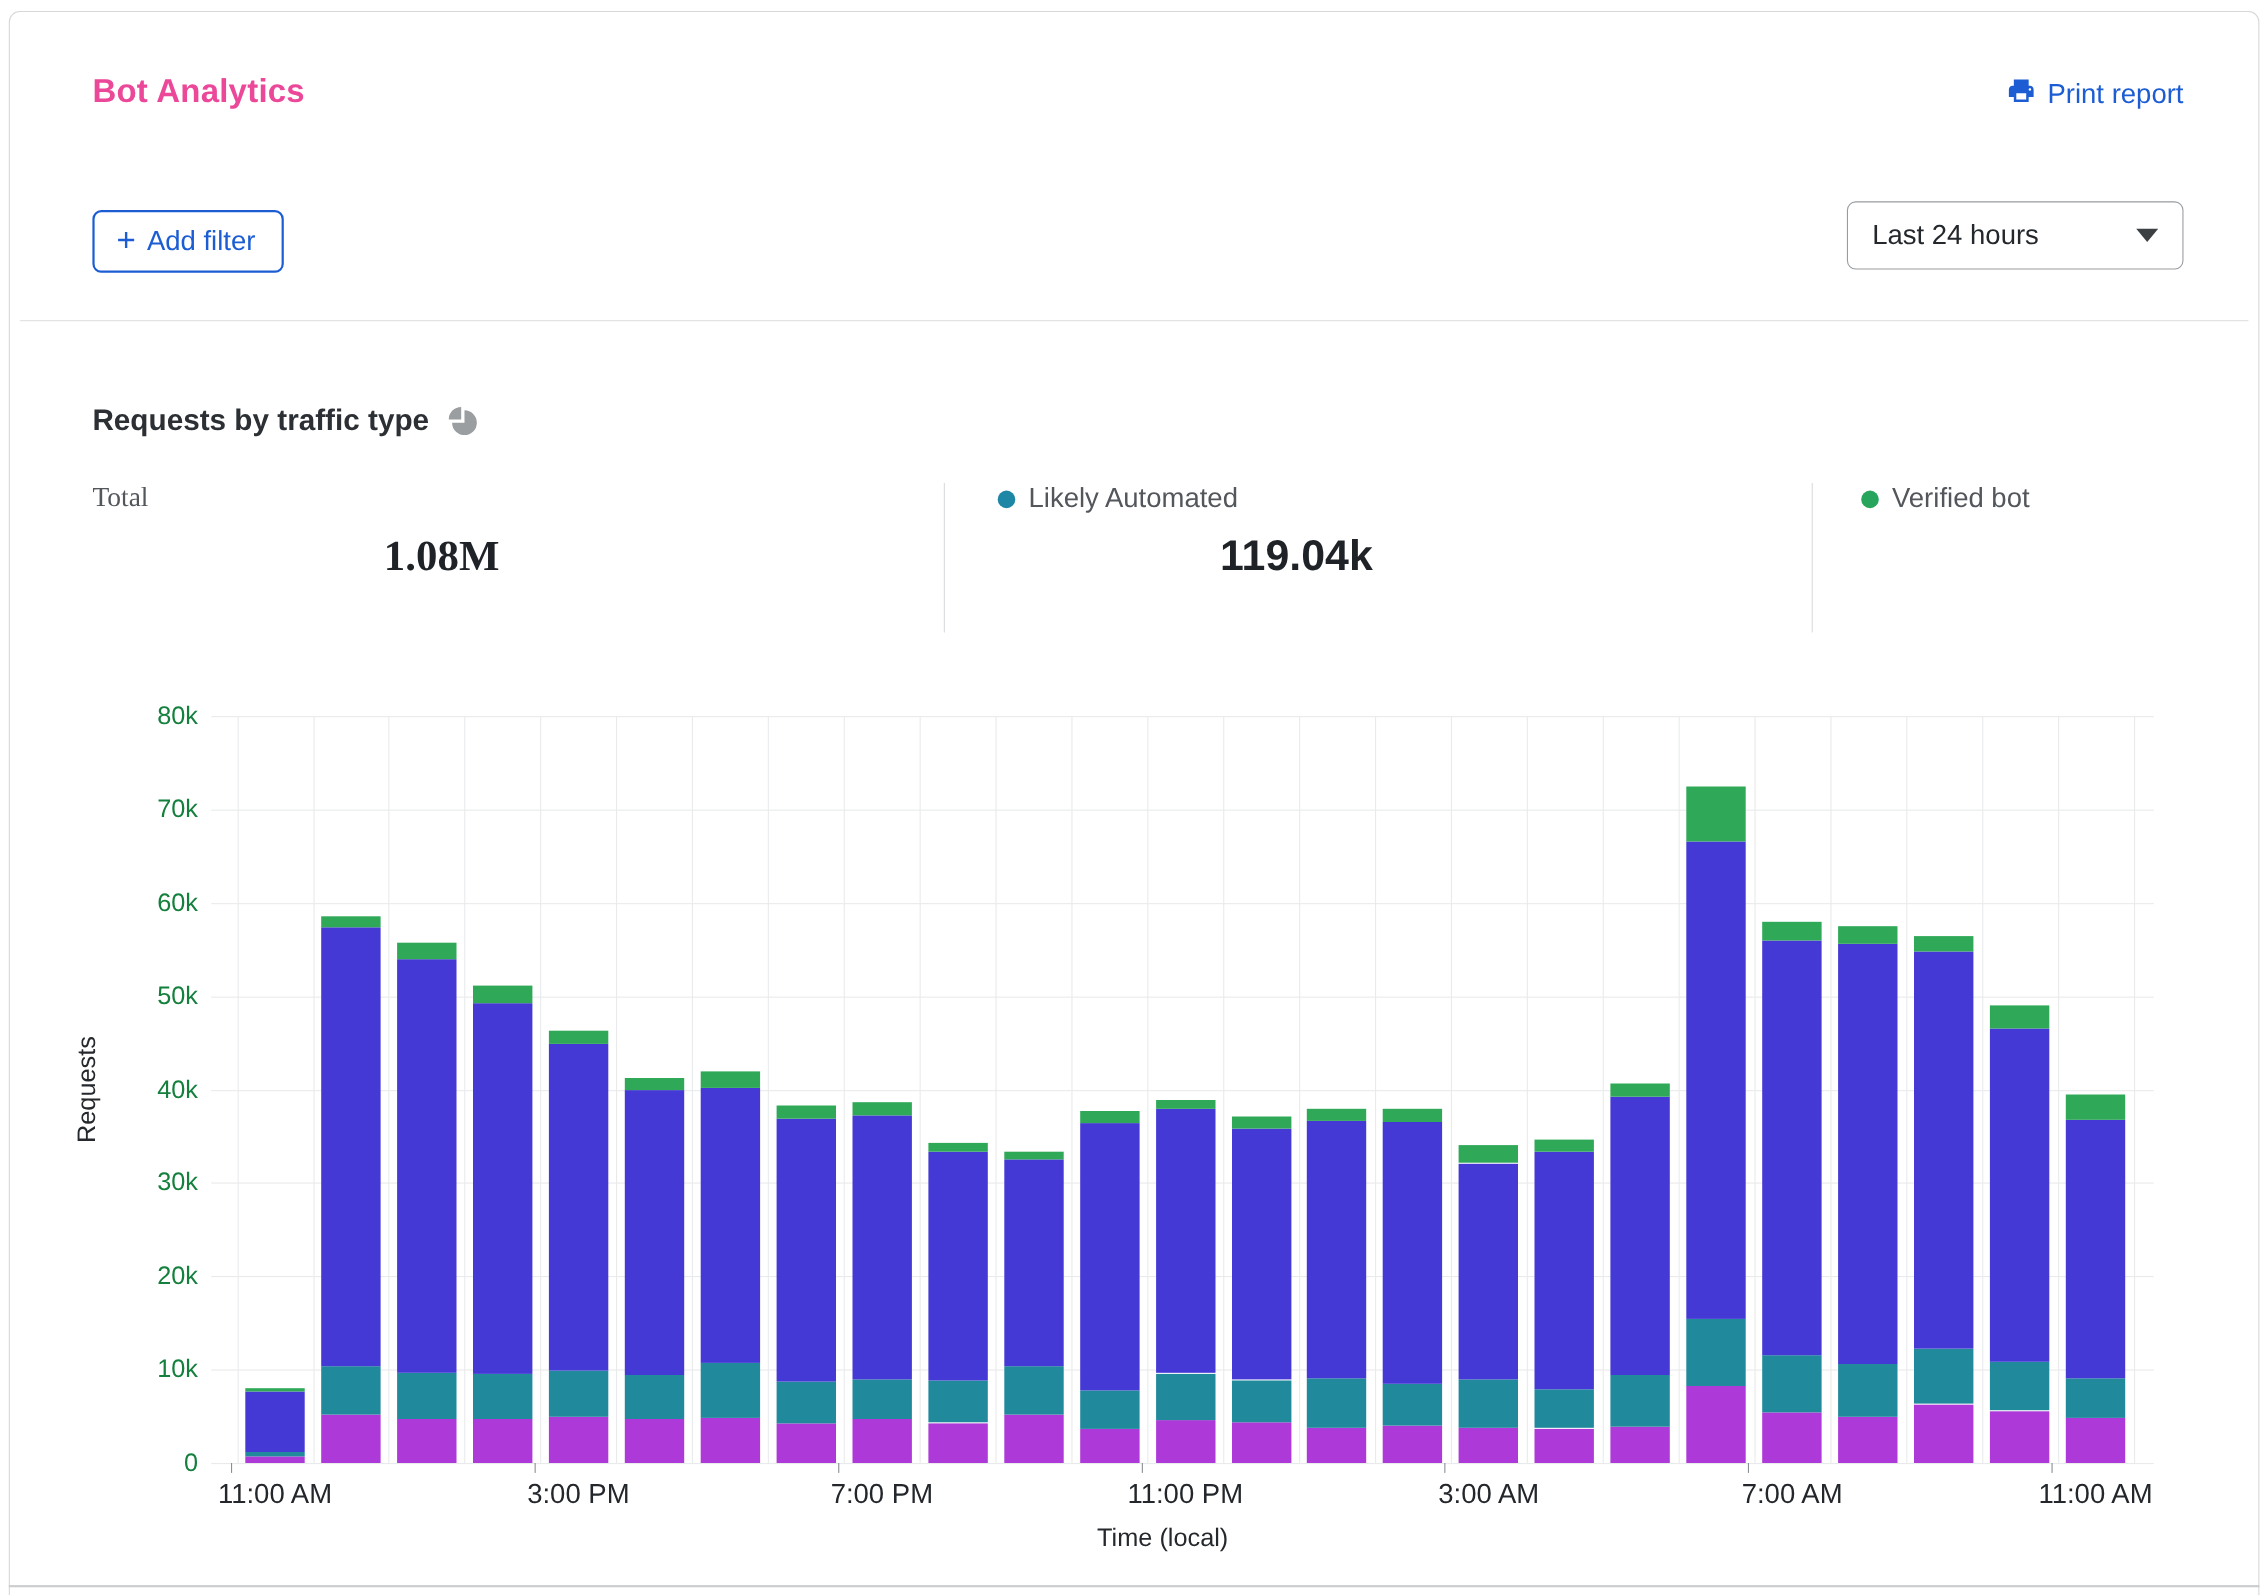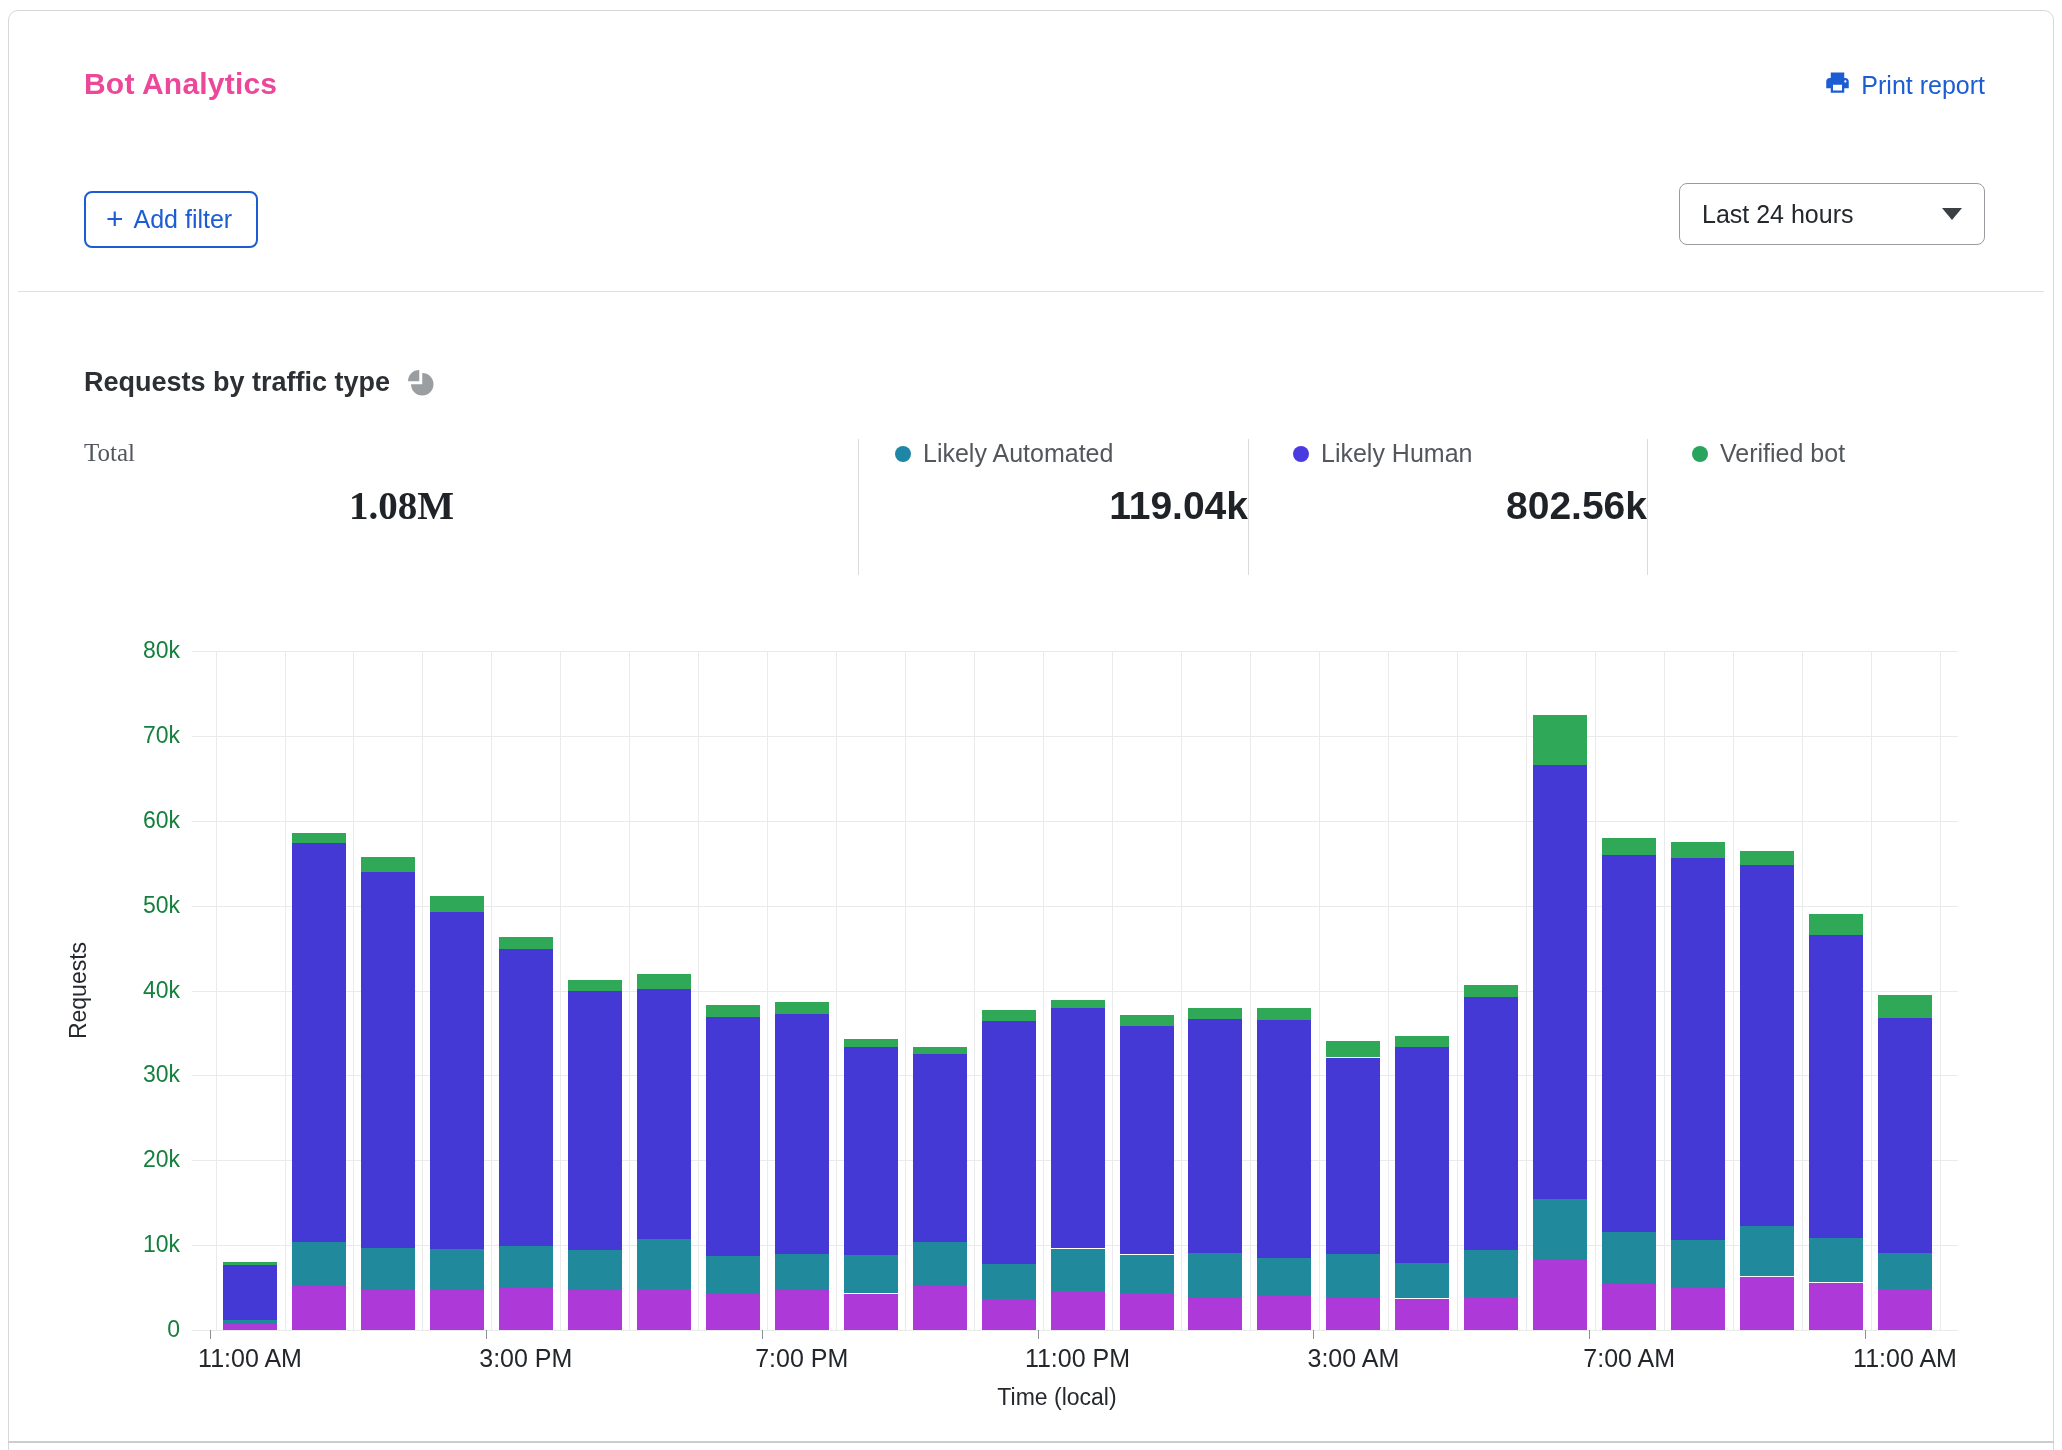--- a/index.html
+++ b/index.html
@@ -150,35 +150,28 @@
   </div>
 
   <div class="stat-col" style="left:9px; width:436px; padding-left:66px;font-family:Liberation Serif, serif;">
     <div class="stat-label-row">
       <span class="stat-label">Total</span>
     </div>
     <div class="stat-value">1.08M</div>
   </div>
 
 
-  <div class="stat-col bordered" style="left:849px; width:390px; padding-left:36px;">
+  <div class="stat-col bordered" style="left:849px; width:390px; padding-left:48px;">
     <div class="stat-label-row">
       <span class="stat-dot" style="background: rgb(30, 135, 165);"></span>
       <span class="stat-label">Likely Automated</span>
     </div>
     <div class="stat-value">119.04k</div>
   </div>
 
-  <div class="stat-col bordered" style="left:1239px; width:399px; padding-left:44px;">
-    <div class="stat-label-row">
-      <span class="stat-dot" style="background: rgb(74, 59, 224);"></span>
-      <span class="stat-label">Likely Human</span>
-    </div>
-    <div class="stat-value">802.56k</div>
-  </div>
 
   <div class="stat-col bordered" style="left:1638px; width:415px; padding-left:44px;">
     <div class="stat-label-row">
       <span class="stat-dot" style="background: rgb(40, 165, 92);"></span>
       <span class="stat-label">Verified bot</span>
     </div>
   </div>
 
 </div>
 

